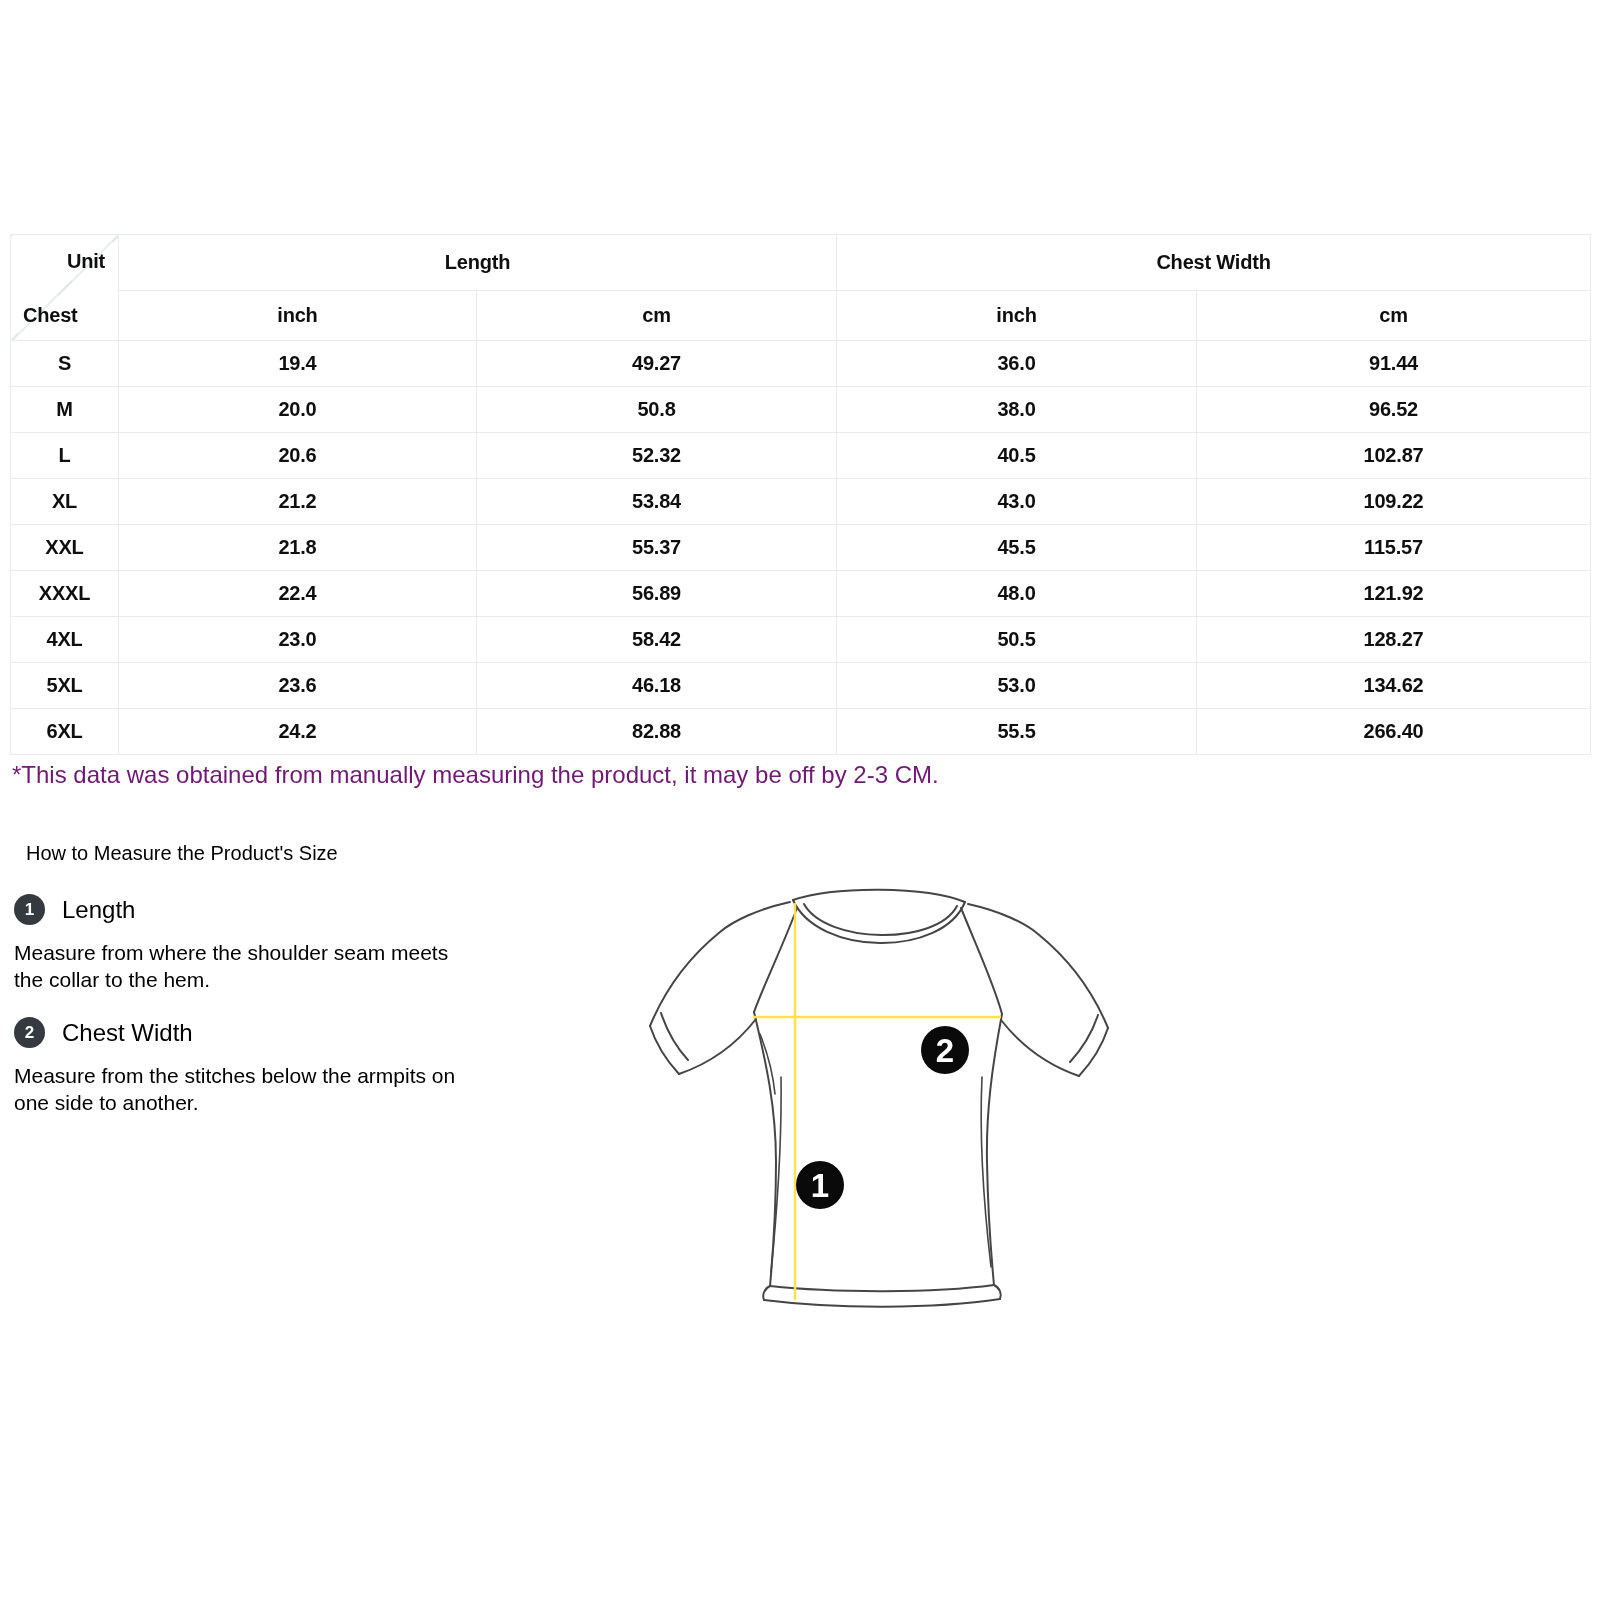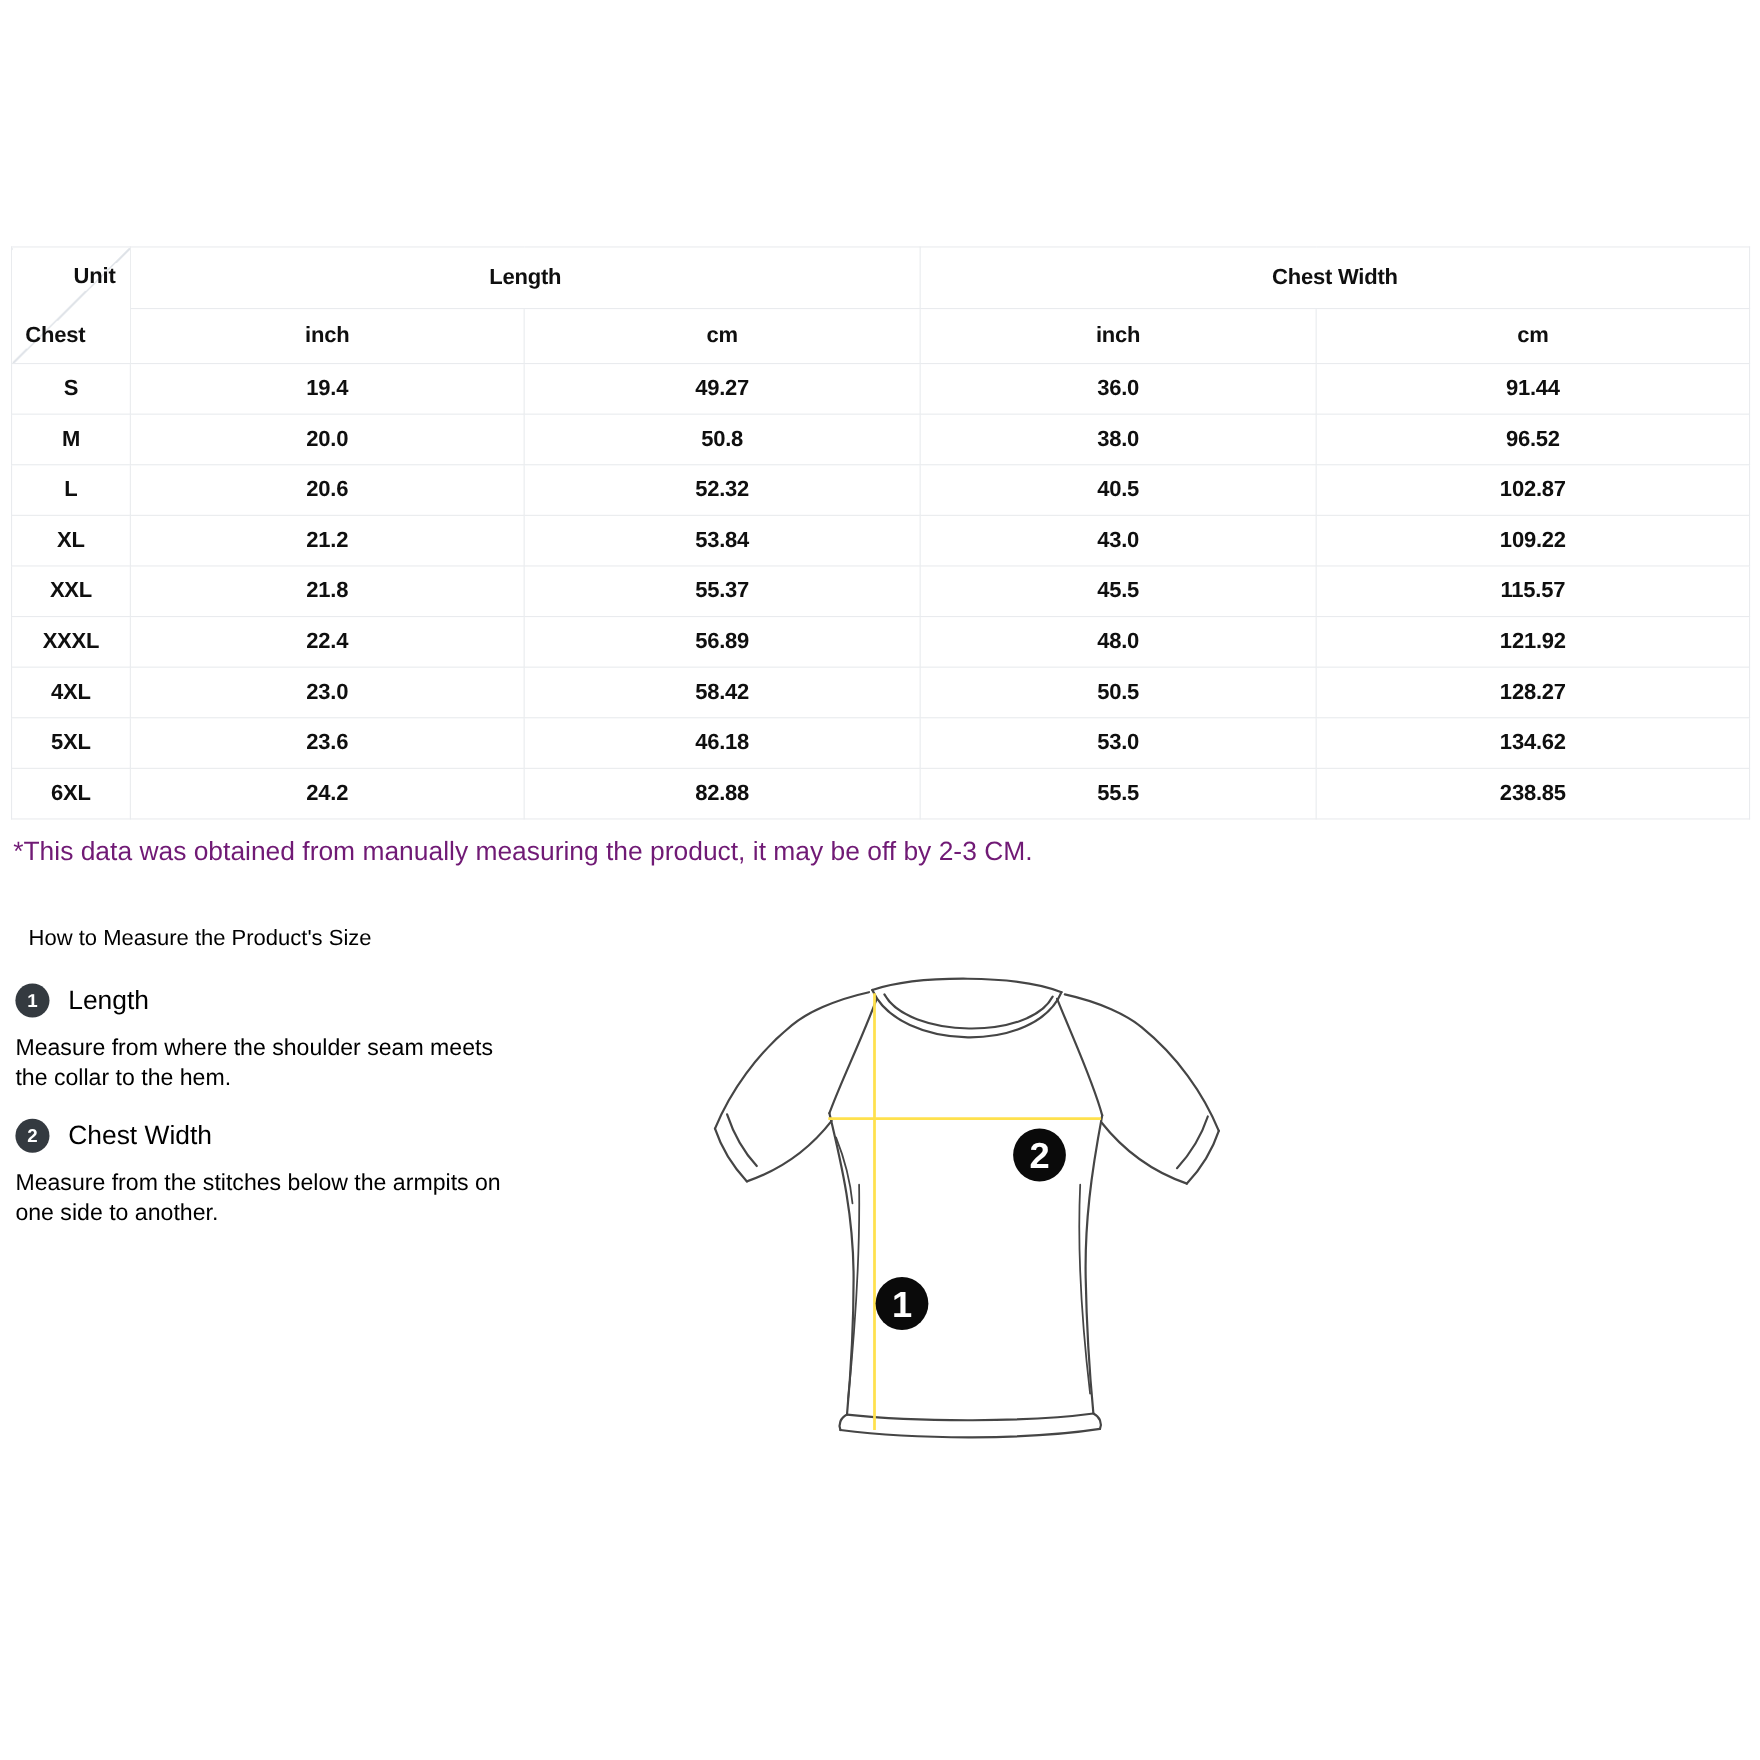--- a/index.html
+++ b/index.html
@@ -8,21 +8,21 @@
     width:1600px; height:1600px;
     background:#ffffff;
     font-family:"Liberation Sans", sans-serif;
     position:relative;
     overflow:hidden;
     color:#111;
   }
 
   
   table.size-table {
-    position:absolute; left:10px; top:224px;
+    position:absolute; left:10px; top:234px;
     width:1580px;
     border-collapse:collapse;
     table-layout:fixed;
     padding-left:48px;
   }
   table.size-table th, table.size-table td {
     border:1px solid #e9ebee;
     font-weight:700;
     font-size:20px;
     color:#0f0f0f;
@@ -179,21 +179,21 @@
       <td>23.6</td>
       <td>46.18</td>
       <td>53.0</td>
       <td>134.62</td>
     </tr>
     <tr>
       <td>6XL</td>
       <td>24.2</td>
       <td>82.88</td>
       <td>55.5</td>
-      <td>238.85</td>
+      <td>266.40</td>
     </tr>
   </tbody>
 </table>
 
 <p class="footnote">*This data was obtained from manually measuring the product, it may be off by 2-3 CM.</p>
 
 <h2 class="howto-title">How to Measure the Product's Size</h2>
 
 <div class="measure-item item-1">
   <span class="badge">1</span>

